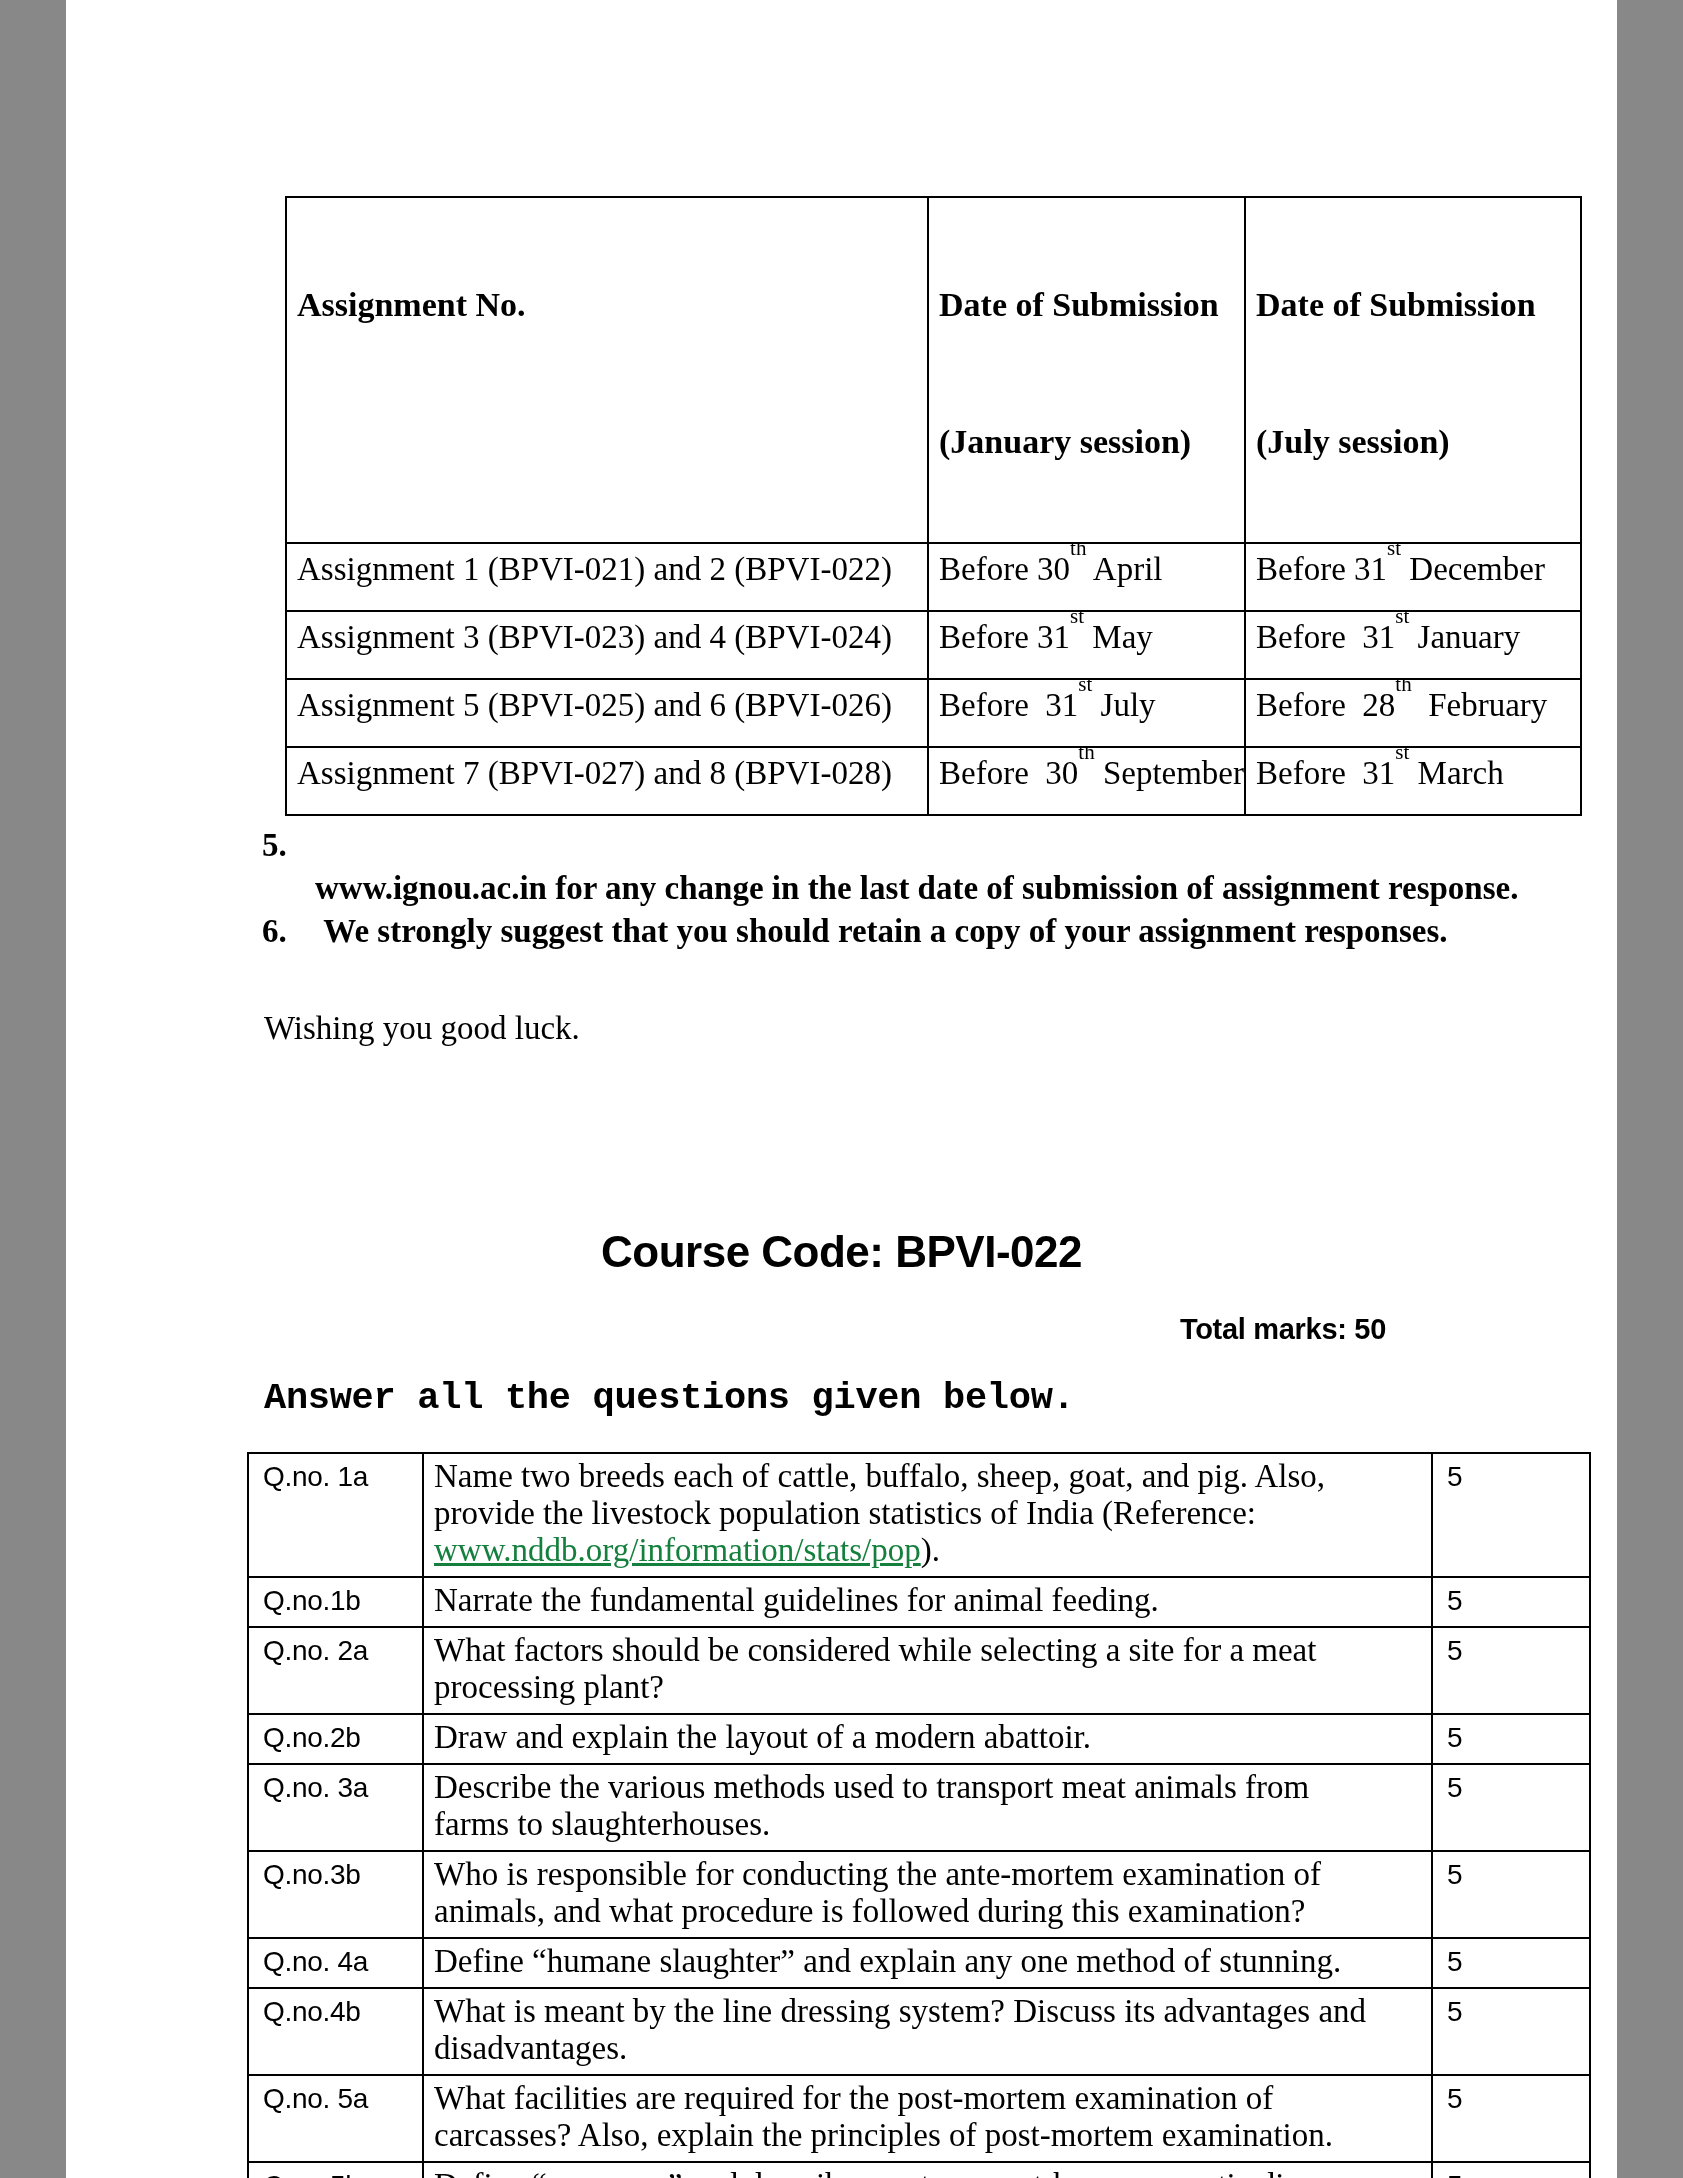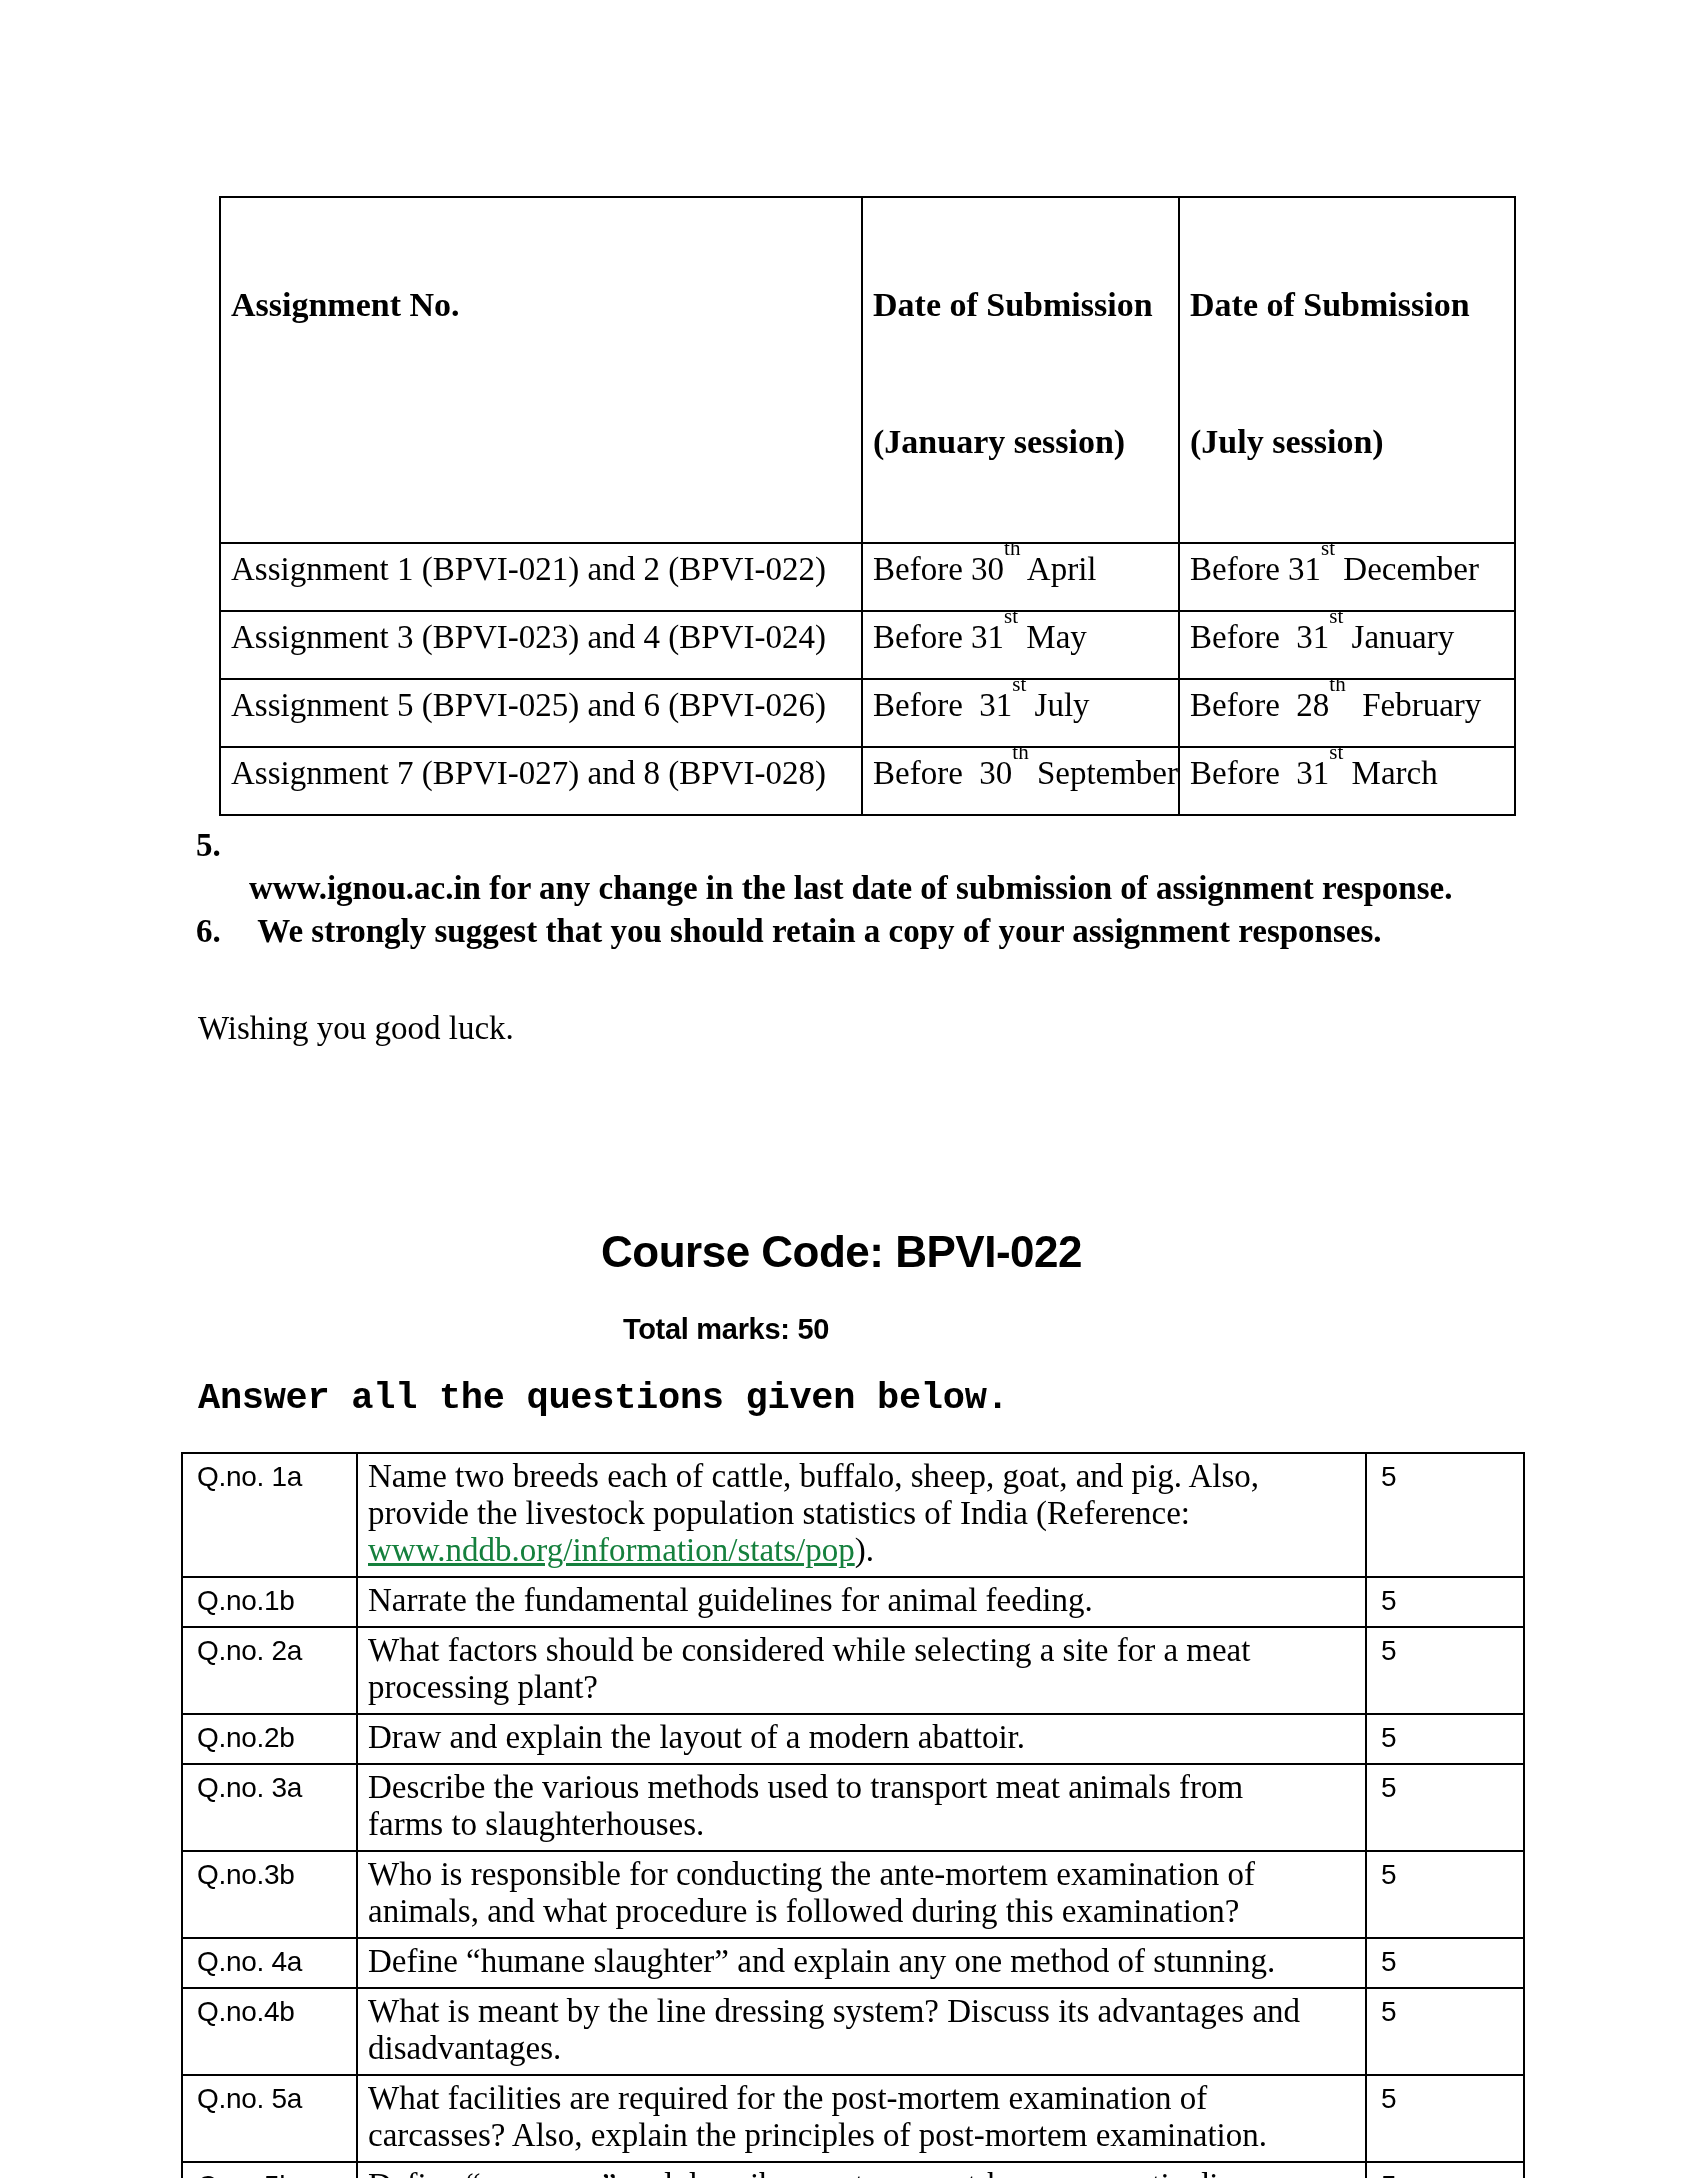--- a/index.html
+++ b/index.html
@@ -1,17 +1,17 @@
 <!DOCTYPE html>
 <html><head>
 <meta charset="utf-8">
 <style>
   html,body{margin:0;padding:0;background:#888;}
   .page{
-    width:1683px;height:2178px;background:#ffffff;position:relative;
+    width:1551px;height:2178px;background:#ffffff;position:relative;
     font-family:"Liberation Serif","DejaVu Serif",serif;color:#000;
     overflow:hidden;margin:0 auto;
   }
   
   table.schedule{
     border-collapse:collapse;table-layout:fixed;
     margin:196px 0 0 219px;width:1294px;
   }
   table.schedule th, table.schedule td{
     border:2px solid #000;vertical-align:top;text-align:left;
@@ -33,21 +33,21 @@
   .note .ntext{white-space:pre-wrap;}
   
   .closing{margin:54px 0 0 198px;font-size:33px;line-height:42px;}
   
   .course-heading{
     margin-top:181px;text-align:center;
     font-family:"Liberation Sans","DejaVu Sans",sans-serif;
     font-size:44px;font-weight:bold;line-height:44px;letter-spacing:-0.5px;
   }
   .total-marks{
-    margin-top:38px;text-align:center;padding-right:231px;
+    margin-top:38px;text-align:right;padding-right:231px;
     font-family:"Liberation Sans","DejaVu Sans",sans-serif;
     font-size:29px;font-weight:bold;line-height:34px;letter-spacing:-0.3px;
   }
   .instruction{
     margin:34px 0 0 198px;
     font-family:Liberation Mono, monospace;
     font-size:37px;font-weight:bold;line-height:36px;letter-spacing:-0.3px;
   }
   
   table.questions{

